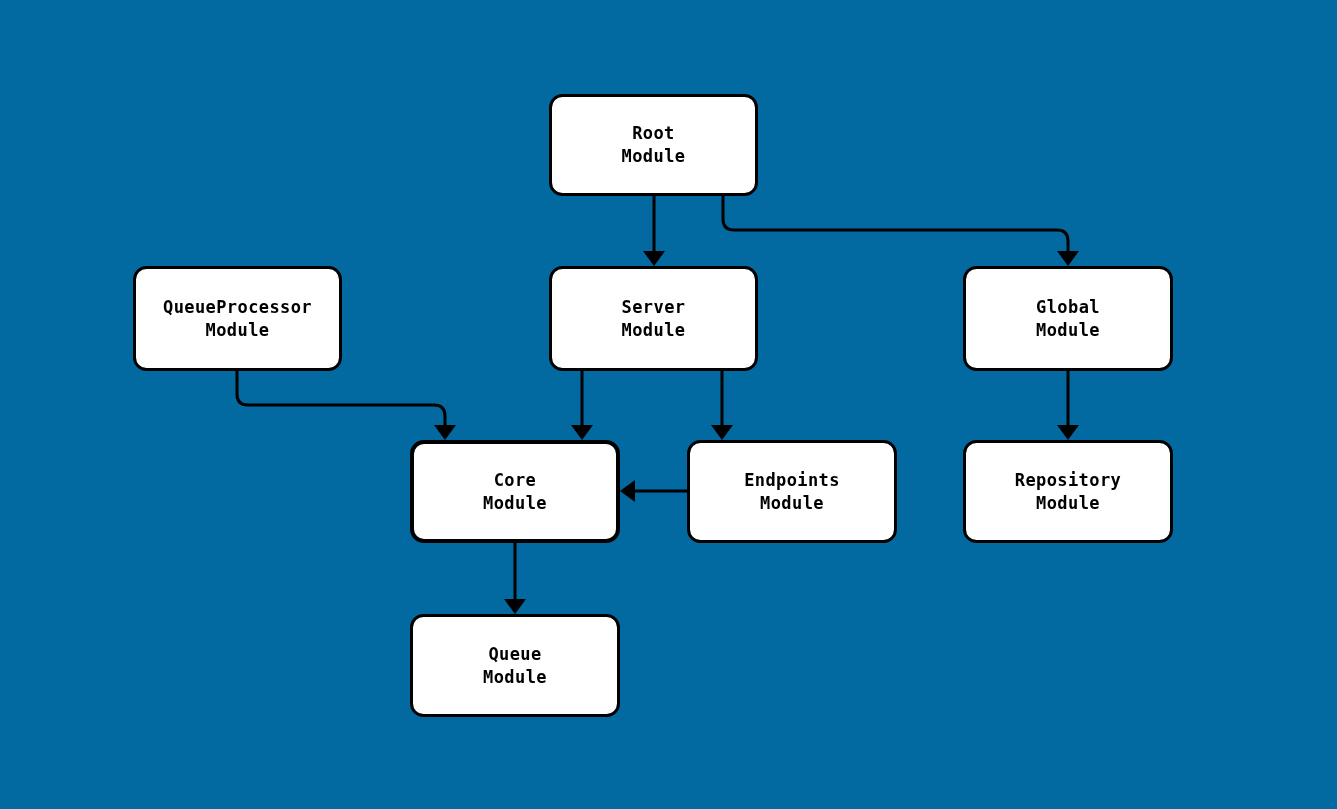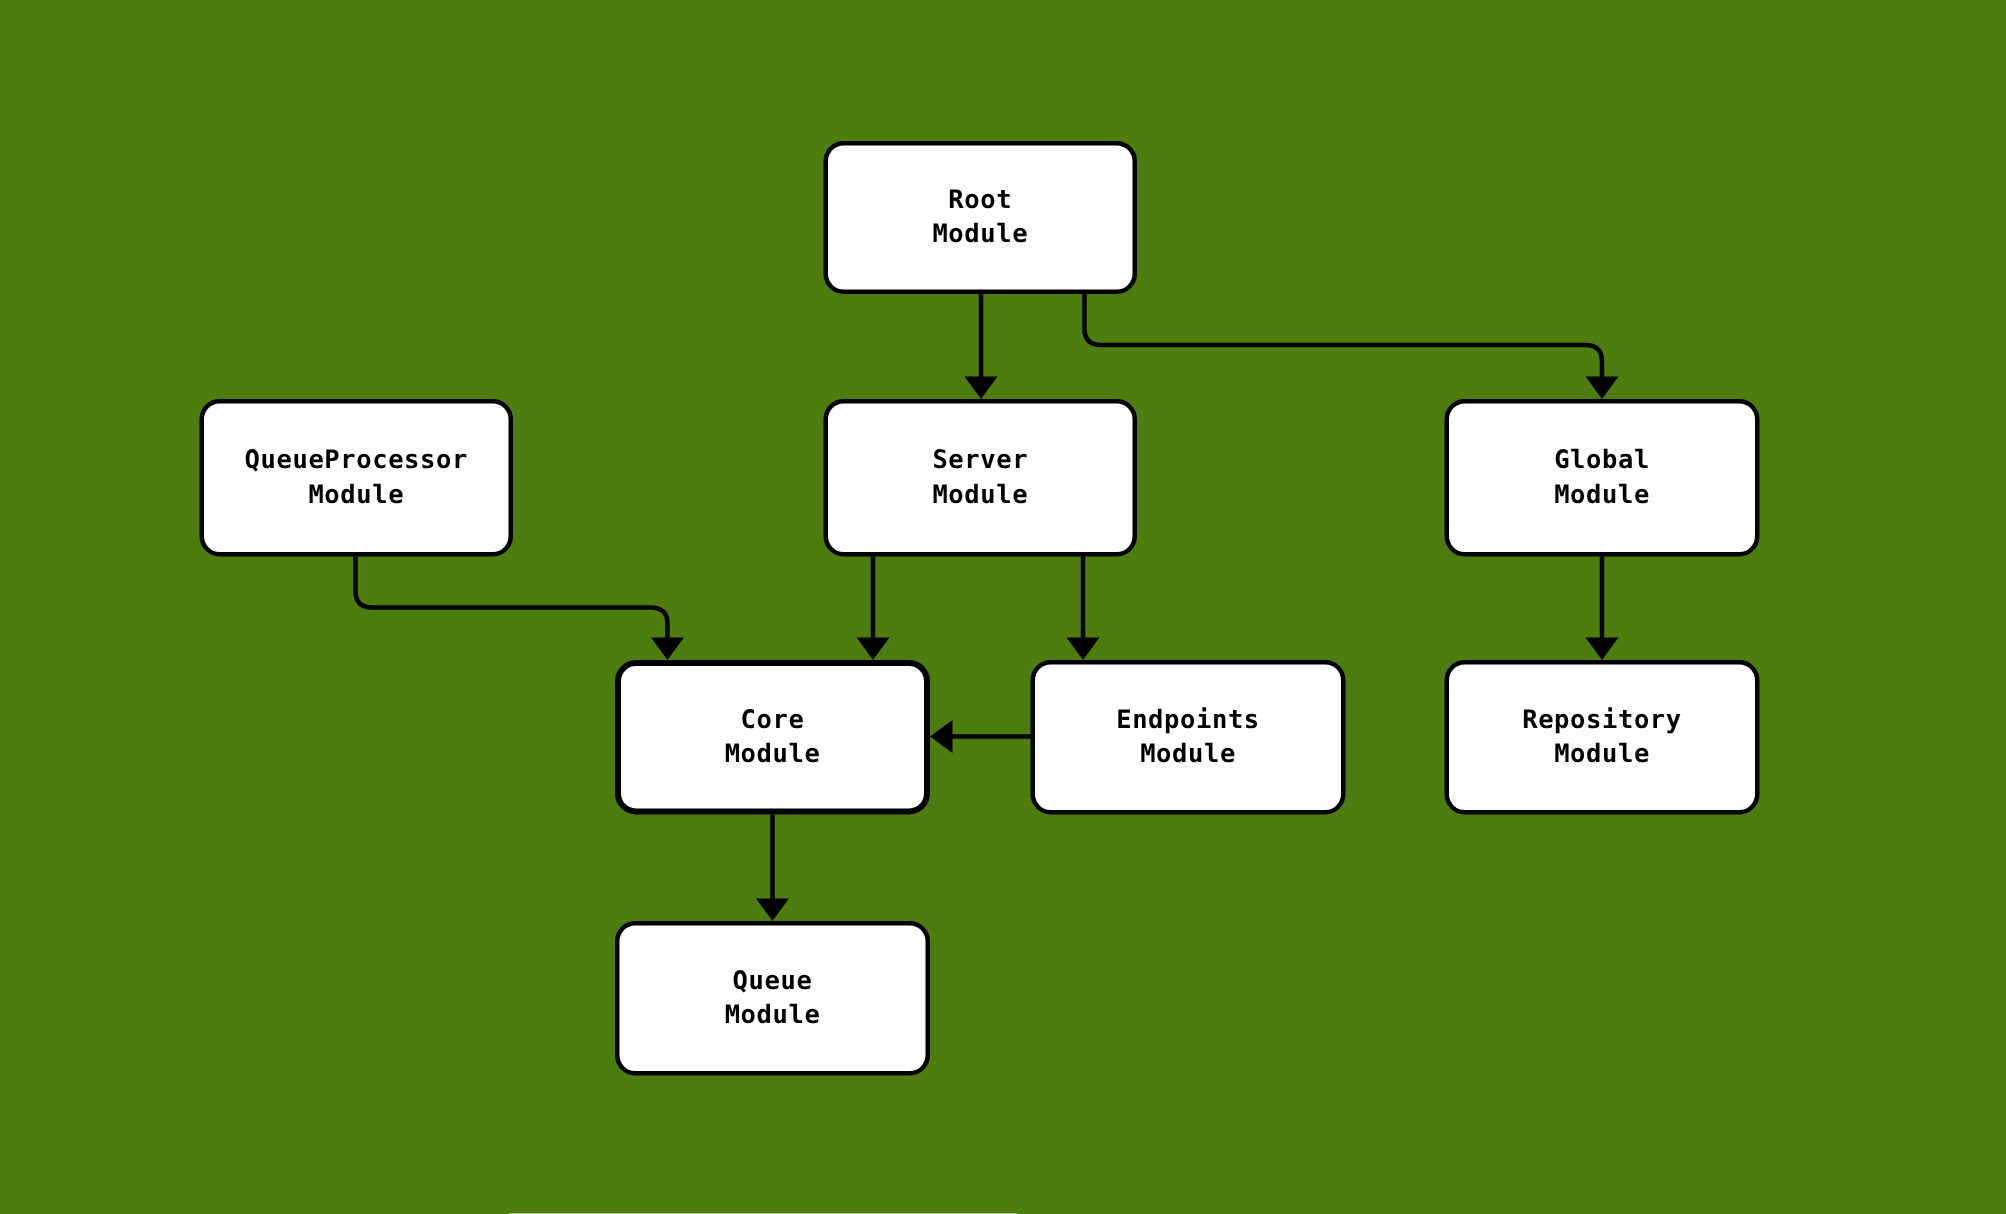--- a/index.html
+++ b/index.html
@@ -11,21 +11,21 @@
   body {
     width: 1337px;
     height: 809px;
     font-family: "DejaVu Sans Mono", "Liberation Mono", monospace;
     overflow: hidden;
   }
   #diagram-root {
     position: relative;
     width: 1337px;
     height: 809px;
-    background: #4d7c0f;
+    background: #0369a1;
     text-align: center;
   }
   svg.diagram-canvas {
     position: absolute;
     top: 0;
     left: 0;
     width: 1337px;
     height: 809px;
     display: block;
   }

